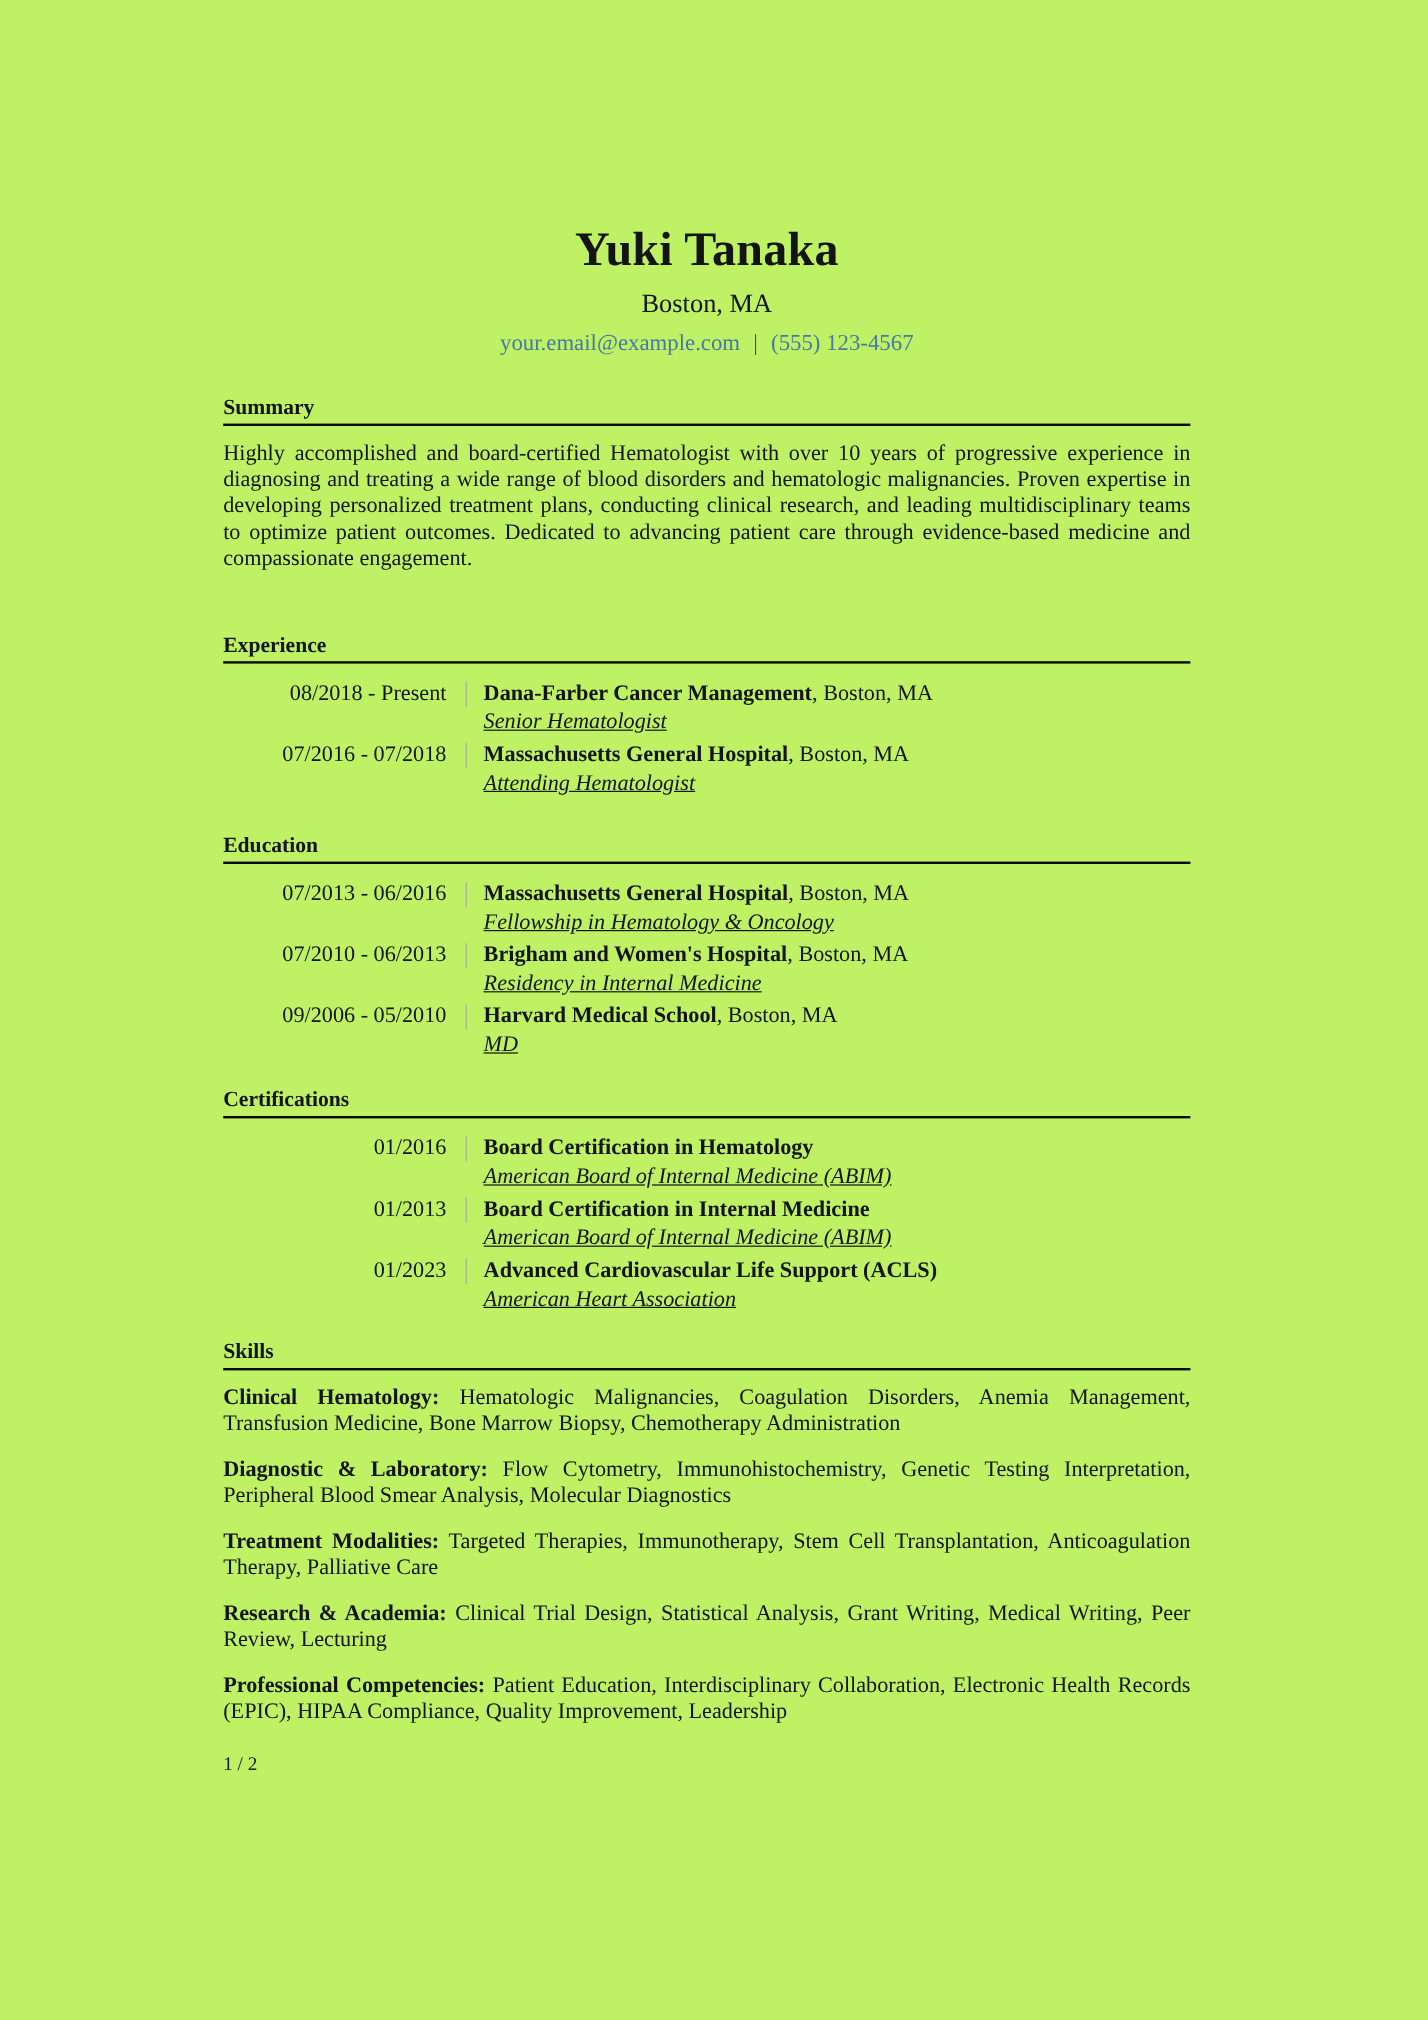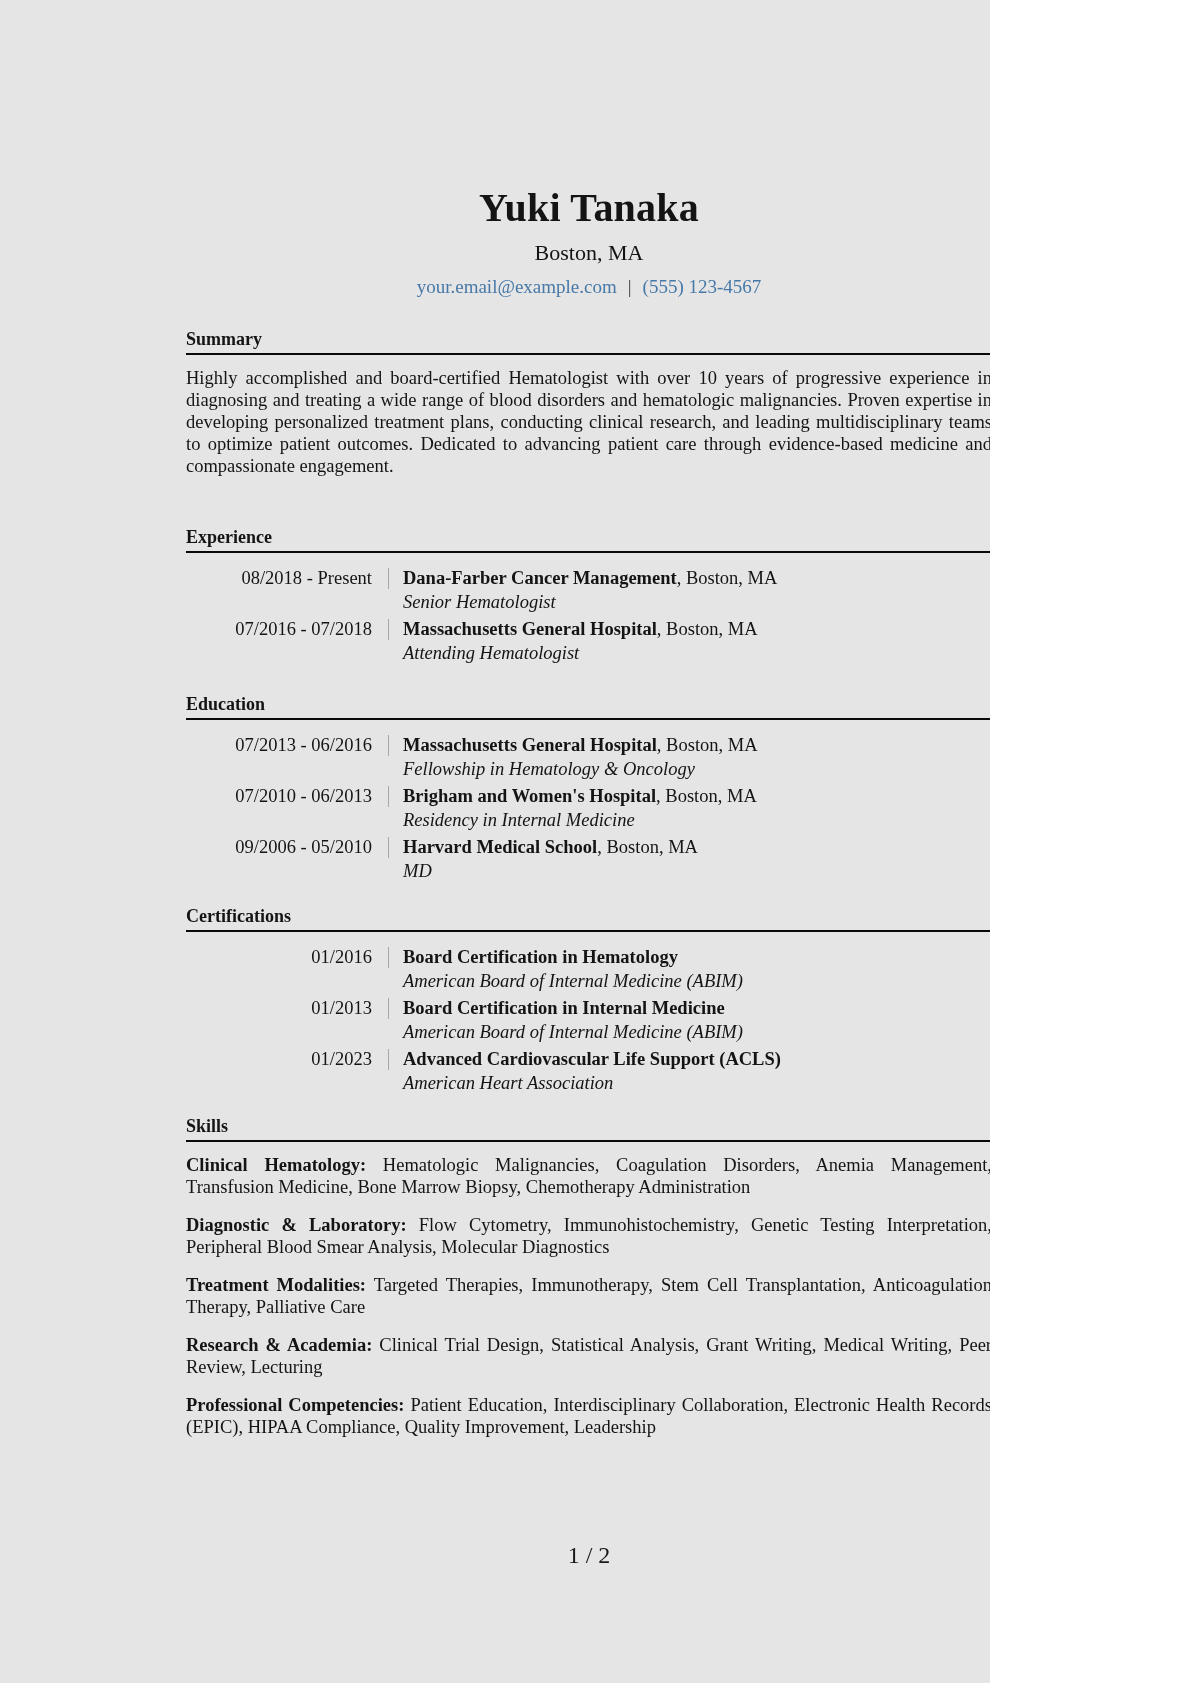--- a/index.html
+++ b/index.html
@@ -3,23 +3,23 @@
 <meta charset="utf-8">
 <style>
   * { margin: 0; padding: 0; box-sizing: border-box; }
   html, body { background: #ffffff; }
   body {
     font-family: "Liberation Serif", "DejaVu Serif", serif;
     color: #141414;
   }
   .page {
     position: relative;
-    width: 990px;
+    width: 1190px;
     height: 1683px;
-    background: #e5e5e5;
+    background: #bef264;
     overflow: hidden;
   }
   .content {
     position: absolute;
     left: 186px;
     top: 0;
     width: 806px;
     height: 100%;
   }
 
@@ -68,35 +68,35 @@
   .entry-sep { position: relative; }
   .entry-sep .bar {
     position: absolute;
     left: 50%;
     top: 2px;
     width: 1.5px;
     height: 21px;
     background: #a8a8a8;
   }
   .entry-title .org { font-weight: bold; }
-  .entry-subtitle { font-style: italic; }
+  .entry-subtitle { font-style: italic; text-decoration: underline; }
 
   
   .skill-item { margin-bottom: 16px; }
   .skill-item:last-child { margin-bottom: 4px; }
   .skill-label { font-weight: bold; }
 
   
   .rv-footer {
     position: absolute;
-    top: 1543px;
+    top: 1463px;
     left: 0;
     width: 100%;
-    text-align: center;
-    font-size: 24px;
+    text-align: left;
+    font-size: 16px;
     line-height: 1;
     color: #1a1a1a;
   }
 </style>
 </head>
 <body>
 
 <div class="page">
   <div class="content">
 

